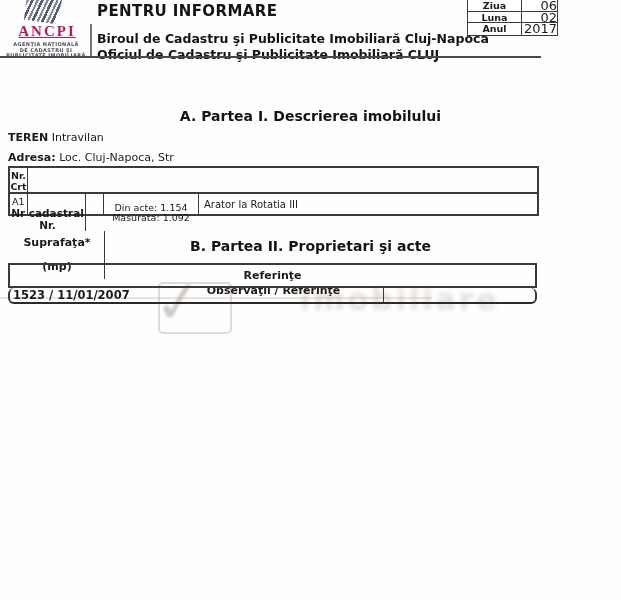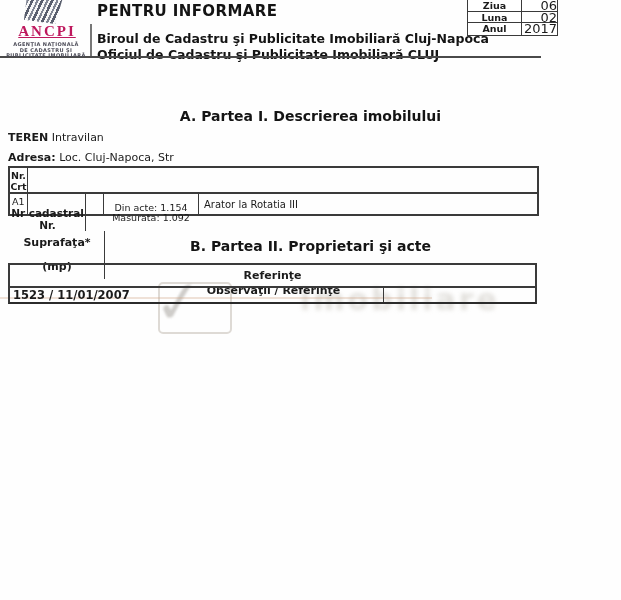--- a/index.html
+++ b/index.html
@@ -56,21 +56,21 @@
   .ta-row .ta-c1 { font-size:9.5px; padding:2px 0 0 2px; }
   .ta-row .ta-c3 { font-size:9.5px; text-align:center; line-height:10px; padding-top:9px; }
   .ta-row .ta-c4 { font-size:10px; padding-left:5px; display:flex; align-items:center; }
   .stack { display:block; }
 
   
   .table-b { position:absolute; left:8px; top:263px; width:529px; z-index:1; }
   .tb-head { display:flex; height:25px; border:2px solid #3a3a3a; }
   .tb-c1 { width:374px; border-right:2px solid #3a3a3a; font-size:11px; font-weight:bold; text-align:center; line-height:22px; }
   .tb-c2 { flex:1; font-size:11px; font-weight:bold; text-align:center; line-height:22px; }
-  .tb-row { display:flex; height:16px; border-left:2px solid #3a3a3a; border-right:2px solid #3a3a3a; border-bottom:2px solid #2b2b2b; }
+  .tb-row { display:flex; height:16px; border-left:2px solid #3a3a3a; border-right:2px solid #3a3a3a; border-bottom:2px solid #2b2b2b;border-radius:6px; }
   .tb-r1 { width:374px; border-right:1.5px solid #3a3a3a; font-size:11.5px; font-weight:bold; padding-left:3px; line-height:14px; }
   .tb-r2 { flex:1; }
 
   
   .wm-box { position:absolute; left:158px; top:282px; width:74px; height:52px;
     border:2px solid rgba(185,175,165,.45); border-radius:5px; z-index:0; }
   .wm-check { position:absolute; left:-6px; top:-16px; font-size:58px; font-weight:bold;
     color:rgba(160,155,150,.5); transform:rotate(-6deg); filter:blur(1px); }
   .wm-text { position:absolute; left:300px; top:282px; font-size:30px; font-weight:bold;
     letter-spacing:3px; color:rgba(185,180,170,.4); filter:blur(2.2px); z-index:0; }

